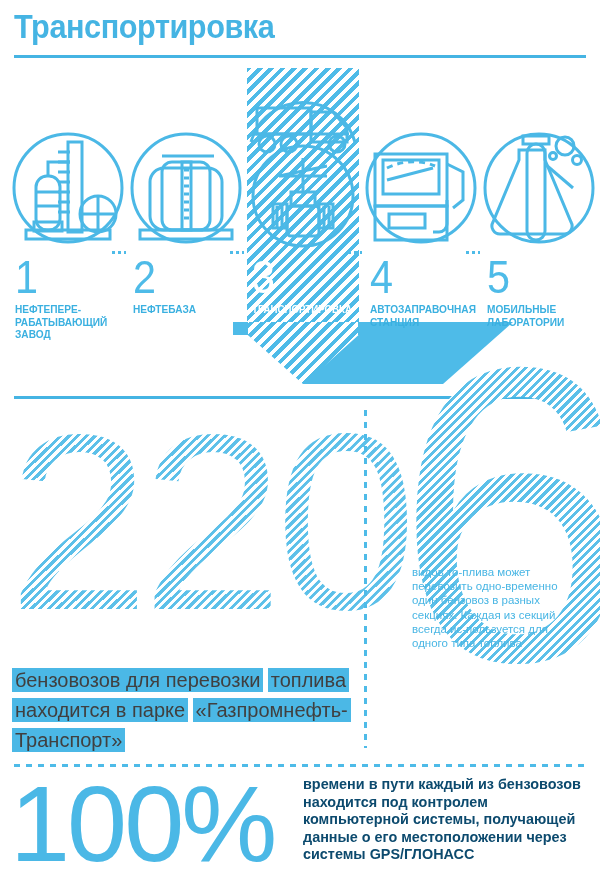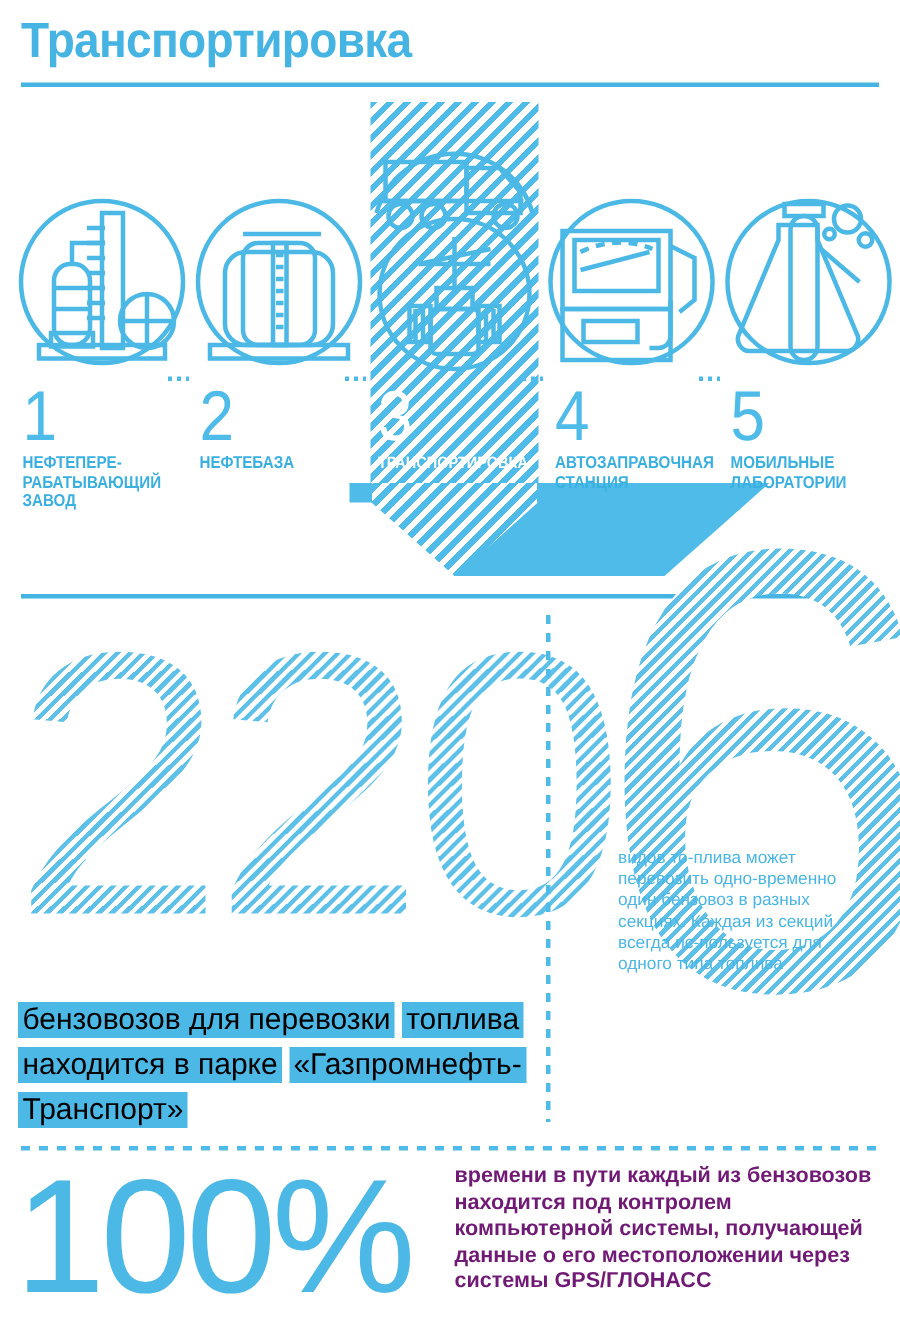--- a/index.html
+++ b/index.html
@@ -87,21 +87,21 @@
     -webkit-text-fill-color:transparent;
   }
   .six-text{
     position:absolute;left:412px;top:565px;width:148px;
     font-size:11.5px;line-height:14.2px;color:#49b6e4;text-align:left;
   }
 
   
   .caption{position:absolute;left:12px;top:665px;width:340px;}
   .caption span{
-    display:inline;background:#4bb8e6;color:#000000;
+    display:inline;background:#4bb8e6;color:#404040;
     font-size:20px;line-height:30px;
     box-decoration-break:clone;-webkit-box-decoration-break:clone;
     padding:1px 3px;
   }
   .cap-line{display:block;margin-bottom:2px;}
 
   
   .v-dash{
     position:absolute;left:364px;top:410px;width:3px;height:338px;
     background:repeating-linear-gradient(180deg,#4ebbe8 0 6px,transparent 6px 12px);
@@ -113,21 +113,21 @@
 
   
   .big100{
     position:absolute;left:10px;top:765px;
     font-size:108px;line-height:118px;font-weight:300;
     color:#4bb8e6;font-family:"Liberation Sans",sans-serif;
     letter-spacing:-3px;transform:scaleX(1.0);transform-origin:left top;
   }
   .bottom-text{
     position:absolute;left:303px;top:776px;width:290px;
-    font-size:14.4px;line-height:17.6px;font-weight:bold;color:#701a75;
+    font-size:14.4px;line-height:17.6px;font-weight:bold;color:#0c4a6e;
   }
 </style>
 </head>
 <body>
 
 <div class="page">
 
   <div class="title">Транспортировка</div>
   <div class="rule-top"></div>
 

